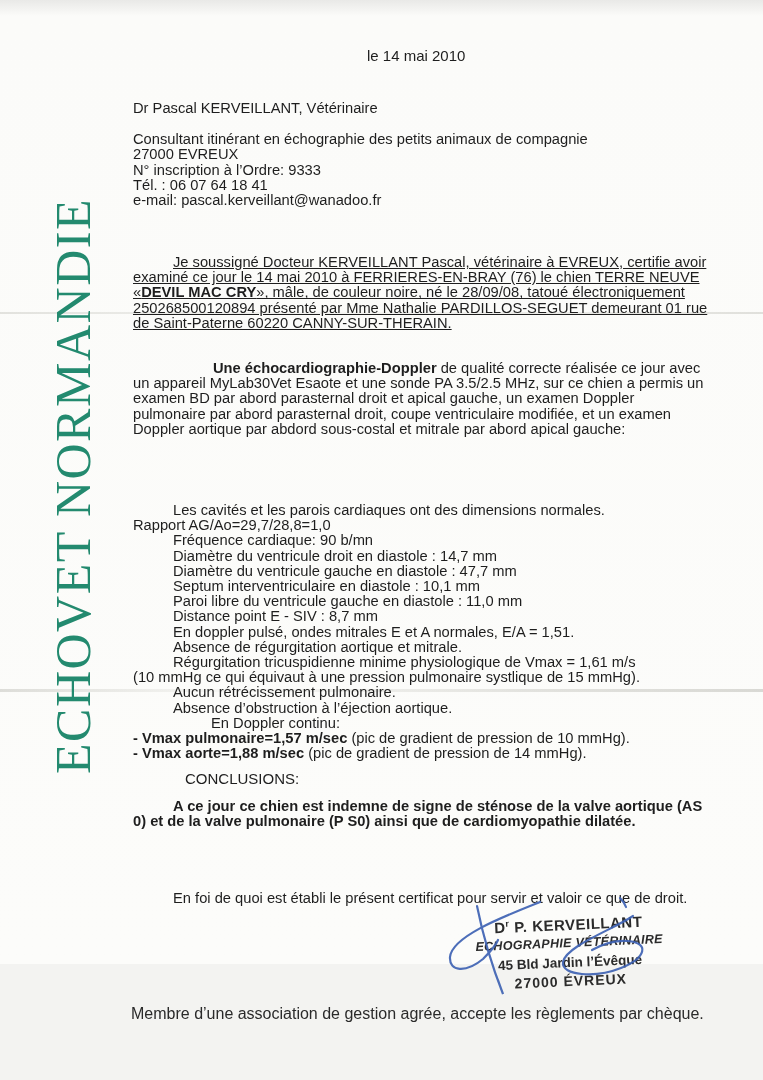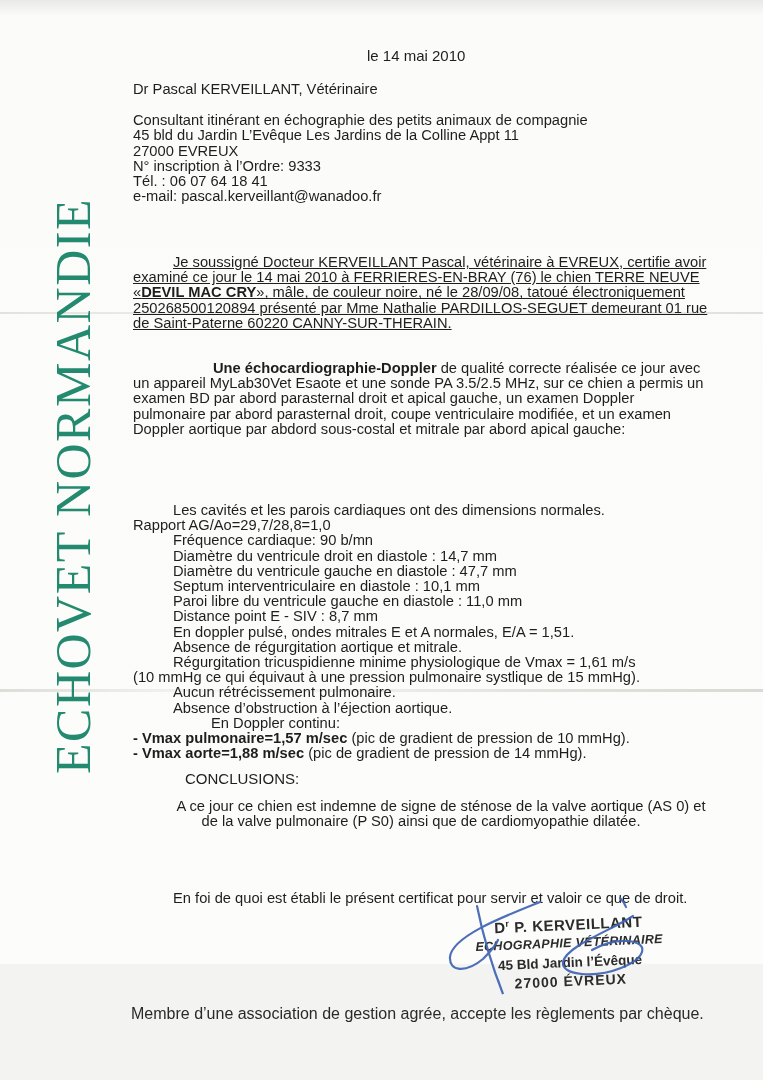--- a/index.html
+++ b/index.html
@@ -13,38 +13,38 @@
   .scan{
     position:relative;width:763px;height:964px;
     background:linear-gradient(#e9e9e7 0px,#fbfbf9 16px,#fcfcfa 100%);
   }
   
   .fold{position:absolute;left:0;width:763px;pointer-events:none;}
   .fold.f1{top:312px;height:2px;background:linear-gradient(90deg,rgba(160,160,150,.28),rgba(200,200,190,.12) 45%,rgba(160,160,150,.30));}
   .fold.f2{top:689px;height:3px;background:linear-gradient(90deg,rgba(150,150,140,.30),rgba(205,205,195,.10) 30%,rgba(160,160,150,.28) 70%,rgba(150,150,140,.34));}
   .date{position:absolute;top:47px;left:367px;font-size:15px;}
   .hdr{position:absolute;top:82px;left:133px;font-size:14.7px;line-height:15.2px;width:590px;}
-  .hdr .title{margin-bottom:16px;}
+  .hdr .title{margin-bottom:16px;margin-top:19px;}
   .logo{
     position:absolute;left:44px;top:774px;
     transform:rotate(-90deg);transform-origin:0 0;
     font-family:"Liberation Serif", serif;
     font-size:50px;letter-spacing:1.5px;white-space:nowrap;
     width:545px;
   }
   .col{position:absolute;left:133px;width:576px;font-size:14.7px;line-height:15.2px;margin-top:24px;}
   .para{margin:0;text-indent:40px;text-align:left;}
   .p1{top:255px;text-decoration:underline;}
   .p2{top:361px;}
   .findings{top:479px;}
   .line{white-space:nowrap;}
   .ind{padding-left:40px;}
   .ind2{padding-left:78px;}
   .concl-title{top:770px;left:173px;position:absolute;font-size:15px;margin-left:12px;}
-  .concl{top:799px;font-weight:normal;text-align:center;}
+  .concl{top:799px;font-weight:bold;}
   .closing{top:871px;margin-top:20px;}
   .stamp{
     position:absolute;left:462px;top:912px;width:215px;
     text-align:center;color:#2b2b2b;
     transform:rotate(-2.5deg);
     line-height:19px;white-space:nowrap;
   }
   .stamp .s1{font-size:15px;font-weight:bold;letter-spacing:.5px;}
   .stamp .s1 sup{font-size:9px;}
   .stamp .s2{font-size:12.5px;font-weight:bold;font-style:italic;letter-spacing:.3px;}
@@ -60,21 +60,20 @@
 
   <div class="fold f1"></div>
   <div class="fold f2"></div>
 
   <div class="date">le 14 mai 2010</div>
 
   <div class="hdr">
     <div class="title">Dr Pascal KERVEILLANT, Vétérinaire</div>
     <div class="contact">
       <div>Consultant itinérant en échographie des petits animaux de compagnie</div>
-      <div>45 bld du Jardin L’Evêque Les Jardins de la Colline Appt 11</div>
       <div>27000 EVREUX</div>
       <div>N° inscription à l’Ordre: 9333</div>
       <div>Tél. : 06 07 64 18 41</div>
       <div>e-mail: pascal.kerveillant@wanadoo.fr</div>
     </div>
   </div>
 
   <div class="logo" style="color:#238a6f">ECHOVET NORMANDIE</div>
 
   <p class="col para p1"><span>Je soussigné Docteur KERVEILLANT Pascal, vétérinaire à EVREUX, certifie avoir examiné ce jour le 14 mai 2010 à FERRIERES-EN-BRAY (76) le chien TERRE NEUVE «</span><b>DEVIL MAC CRY</b><span>», mâle, de couleur noire, né le 28/09/08, tatoué électroniquement 250268500120894 présenté par Mme Nathalie PARDILLOS-SEGUET demeurant 01 rue de Saint-Paterne 60220 CANNY-SUR-THERAIN.</span></p>

